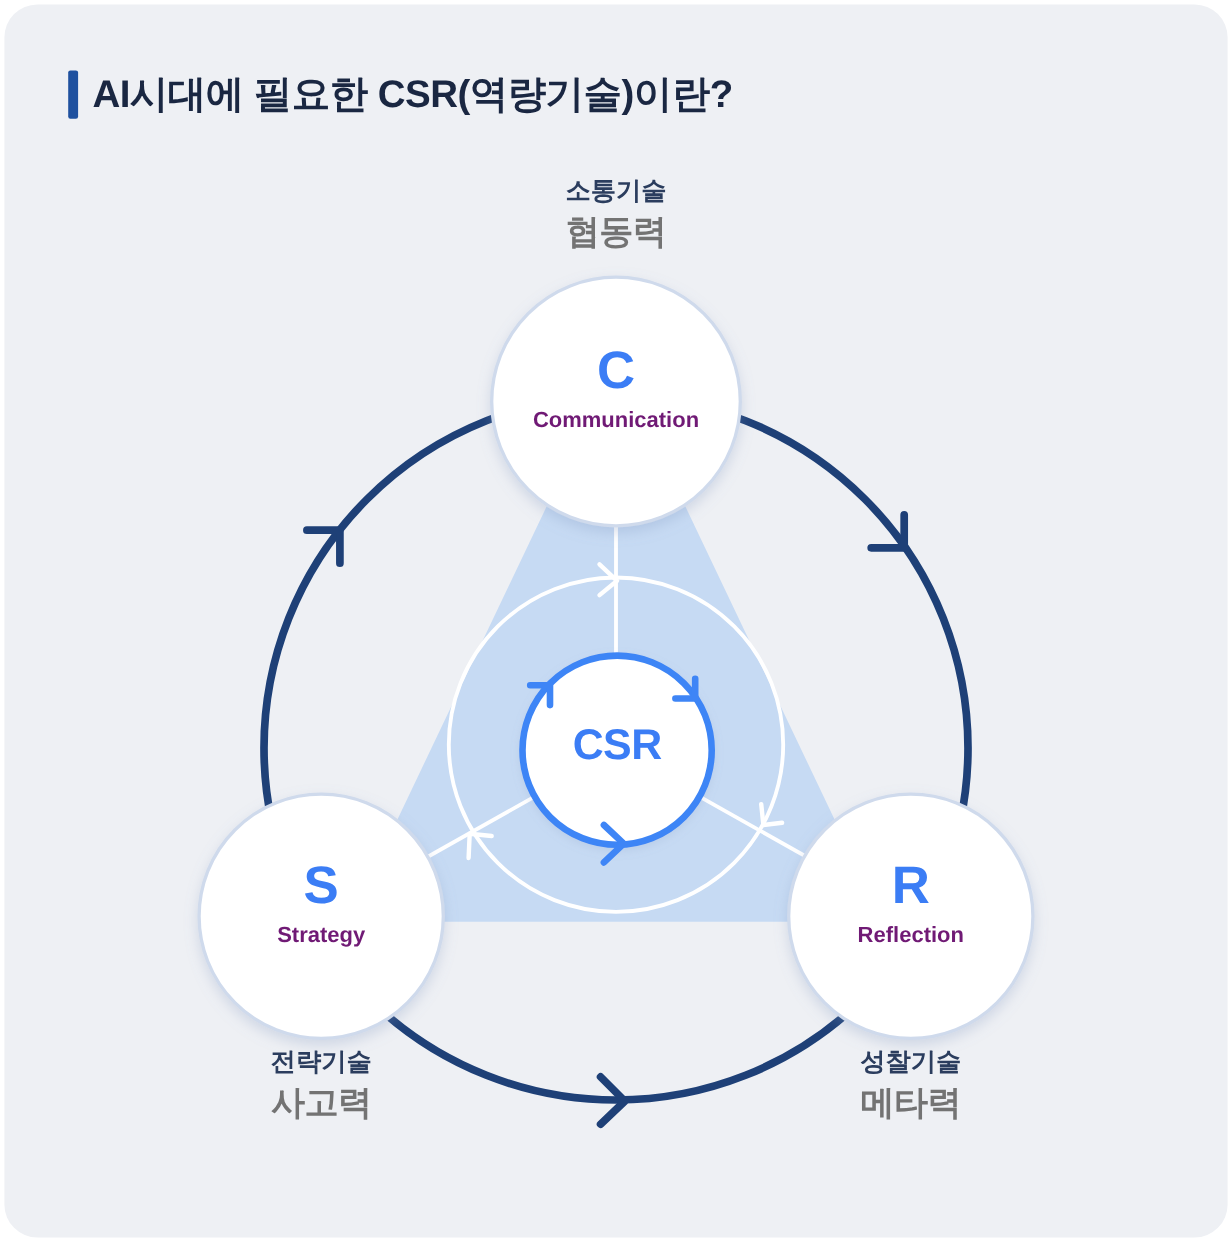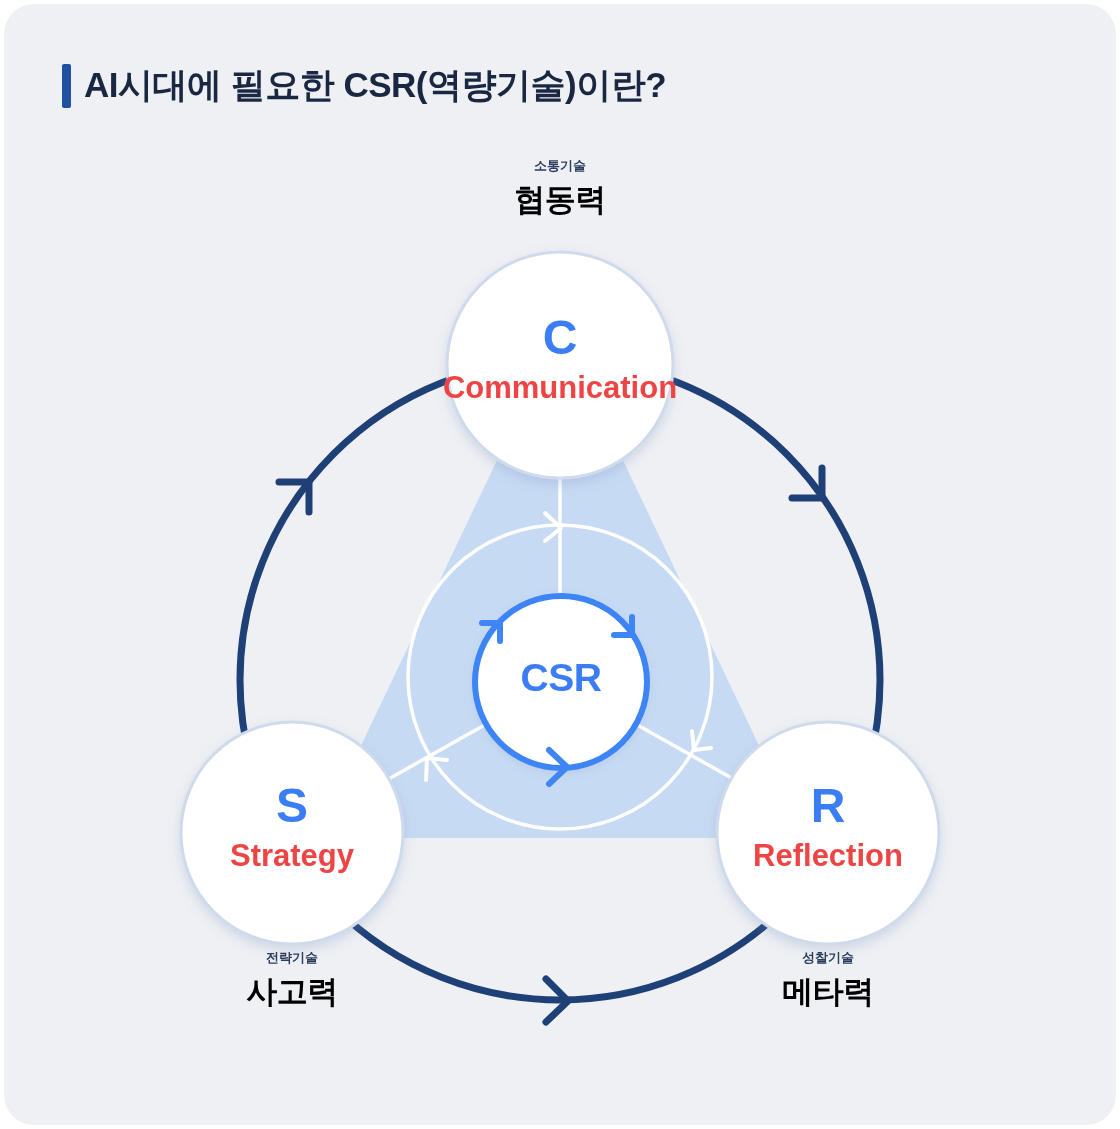--- a/index.html
+++ b/index.html
@@ -6,25 +6,25 @@
   .canvas{
     position:relative;width:1120px;height:1129px;background:#ffffff;overflow:hidden;
     font-family:"Liberation Sans","DejaVu Sans",sans-serif;
   }
   .panel{position:absolute;inset:4px;border-radius:30px;background:#eef0f4;}
   .header{position:absolute;left:62px;top:62px;display:flex;align-items:center;gap:13px;}
   .title-bar{width:9px;height:44px;background:#1f519f;border-radius:2px;flex:0 0 auto;}
   .title{margin:0;font-size:35px;font-weight:800;color:#1a2742;letter-spacing:-0.5px;white-space:nowrap;}
   svg.diagram{position:absolute;left:0;top:0;width:1120px;height:1129px;}
   .label-group{position:absolute;display:flex;flex-direction:column;align-items:center;gap:8px;text-align:center;}
-  .skill-type{font-size:13px;font-weight:700;color:#2b3d5e;line-height:1.15;font-family:Liberation Mono, monospace;}
-  .skill{font-size:31px;font-weight:800;color:#000000;line-height:1.1;letter-spacing:-0.5px;}
+  .skill-type{font-size:23px;font-weight:700;color:#2b3d5e;line-height:1.15;}
+  .skill{font-size:31px;font-weight:800;color:#737373;line-height:1.1;letter-spacing:-0.5px;}
   .node-label{position:absolute;display:flex;flex-direction:column;align-items:center;gap:9px;text-align:center;}
   .node-letter{font-size:48px;font-weight:800;color:#3b7df5;line-height:1;}
-  .node-name{font-size:31px;font-weight:600;color:#ef4444;line-height:1.1;}
+  .node-name{font-size:20px;font-weight:600;color:#701a75;line-height:1.1;}
   .csr-label{position:absolute;left:461px;top:658px;width:200px;text-align:center;
     font-size:39px;font-weight:800;color:#3b7df5;line-height:1;letter-spacing:-0.5px;}
 </style>
 </head>
 <body>
 
 <div class="canvas">
 
   <div class="panel"></div>
 

